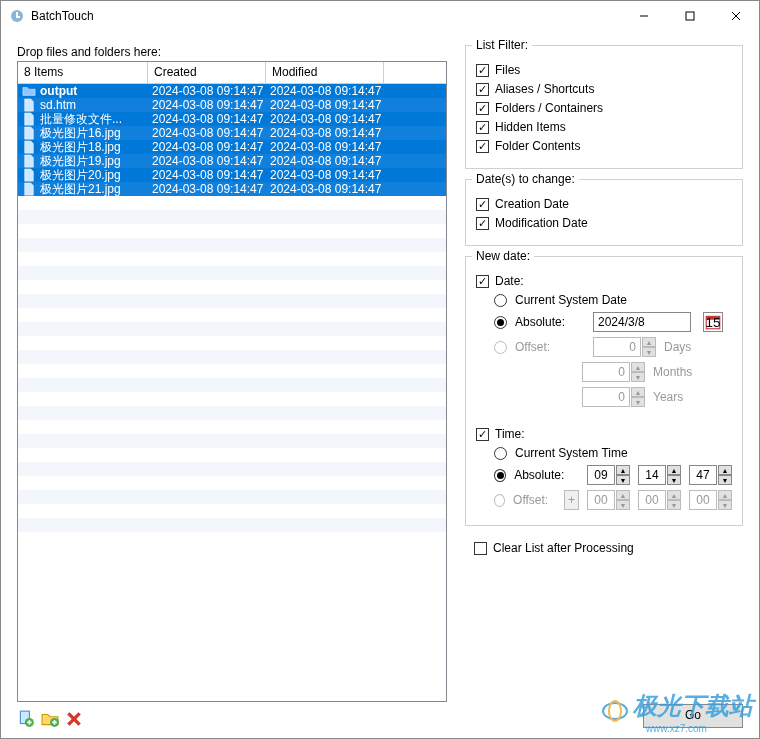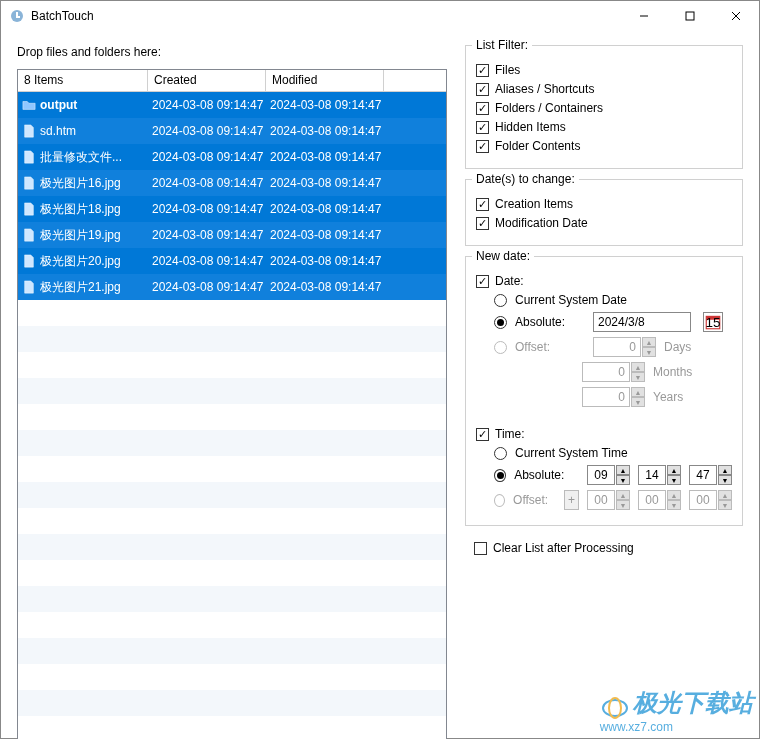--- a/index.html
+++ b/index.html
@@ -7,29 +7,29 @@
 .window { width: 760px; height: 739px; border: 1px solid #888; background: #fff; display: flex; flex-direction: column; }
 .titlebar { height: 30px; display: flex; align-items: center; padding: 0 0 0 8px; }
 .titlebar .icon { width: 16px; height: 16px; margin-right: 6px; display:inline-block; }
 .titlebar .title { flex: 1; }
 .winbtns { display: flex; }
 .winbtn { width: 46px; height: 30px; display: flex; align-items: center; justify-content: center; }
 .menubar { height: 22px; display: flex; align-items: center; padding: 0 6px; gap: 2px; border-bottom: 1px solid transparent; }
 .menuitem { padding: 2px 8px; }
 .content { flex: 1; display: flex; padding: 14px 16px 10px 16px; gap: 18px; }
 .left { flex: 1; display: flex; flex-direction: column; }
-.drop-label { margin-bottom: 10px; }
+.drop-label { margin-bottom: 2px; }
 .table-wrap { flex: 1; border: 1px solid #828790; background: #fff; overflow: hidden; }
 .thead { display: flex; background: #fff; border-bottom: 1px solid #d0d0d0; height: 22px; }
 .th { padding: 3px 6px; border-right: 1px solid #d0d0d0; overflow:hidden; white-space:nowrap; }
 .th1 { width: 130px; }
 .th2 { width: 118px; }
 .th3 { width: 118px; }
 .tbody { height: calc(100% - 22px); overflow-y: auto; }
-.tr { display: flex; height: 26px; align-items: center; }
+.tr { display: flex; height: 14px; align-items: center; }
 .tr.sel { background: #0078d7; color: #fff; }
 .tr.sel.striped { background: #1080dc; }
 .tr.empty { background: #fff; }
 .tr.empty.alt { background: #f3f7fb; }
 .td { padding: 0 4px; overflow: hidden; white-space: nowrap; text-overflow: ellipsis; display:flex; align-items:center; gap:4px; }
 .td1 { width: 130px; }
 .td2 { width: 118px; }
 .td3 { width: 118px; }
 .bold { font-weight: bold; }
 .ficon { width:14px; height:14px; display:inline-block; flex-shrink:0; }
@@ -51,21 +51,21 @@
 .spinbtns { display:flex; flex-direction:column; margin-left:1px; }
 .spinbtns span { width:14px; height:10px; border:1px solid #888; font-size:7px; display:flex; align-items:center; justify-content:center; line-height:1; background:#e1e1e1; }
 .disabled, .disabled * { color:#999 !important; border-color:#bbb !important; }
 .date-input { width: 98px; height:20px; border:1px solid #888; padding:1px 4px; }
 .cal-icon { width:20px; height:20px; display:inline-flex; align-items:center; justify-content:center; border:1px solid #888; margin-left:4px; }
 .go-btn { align-self: flex-end; width: 100px; height: 24px; border:1px solid #888; background:#e1e1e1; text-align:center; padding-top:3px; margin-top:auto;margin-left:24px; }
 .timespin input { width:28px; text-align:center; }
 .offset-pm { width:18px; height:20px; border:1px solid #bbb; background:#f0f0f0; display:inline-flex; align-items:center; justify-content:center; color:#999; }
 .watermark { position:absolute; right:6px; bottom:4px; pointer-events:none; opacity:0.85; }
 .watermark .cn { font-size:24px; font-weight:bold; color:#3aa0da; font-style:italic; }
-.watermark .url { font-size:12px; color:#3aa0da; display:block; text-align:left; }
+.watermark .url { font-size:10px; color:#3aa0da; display:block; text-align:center; }
 .window { position:relative; }
 </style>
 </head>
 <body>
 
 <div class="window">
 
   <div class="titlebar">
     <span class="icon">
       <svg viewBox="0 0 16 16">
@@ -265,21 +265,21 @@
               <span>Folder Contents</span>
             </div>
         </div>
       </div>
 
       <div class="fieldset">
         <span class="legend">Date(s) to change:</span>
         <div class="fs-body">
           <div class="chkrow">
               <span class="checkbox checked"></span>
-              <span>Creation Items</span>
+              <span>Creation Date</span>
             </div>
           <div class="chkrow">
               <span class="checkbox checked"></span>
               <span>Modification Date</span>
             </div>
         </div>
       </div>
 
       <div class="fieldset">
         <span class="legend">New date:</span>

